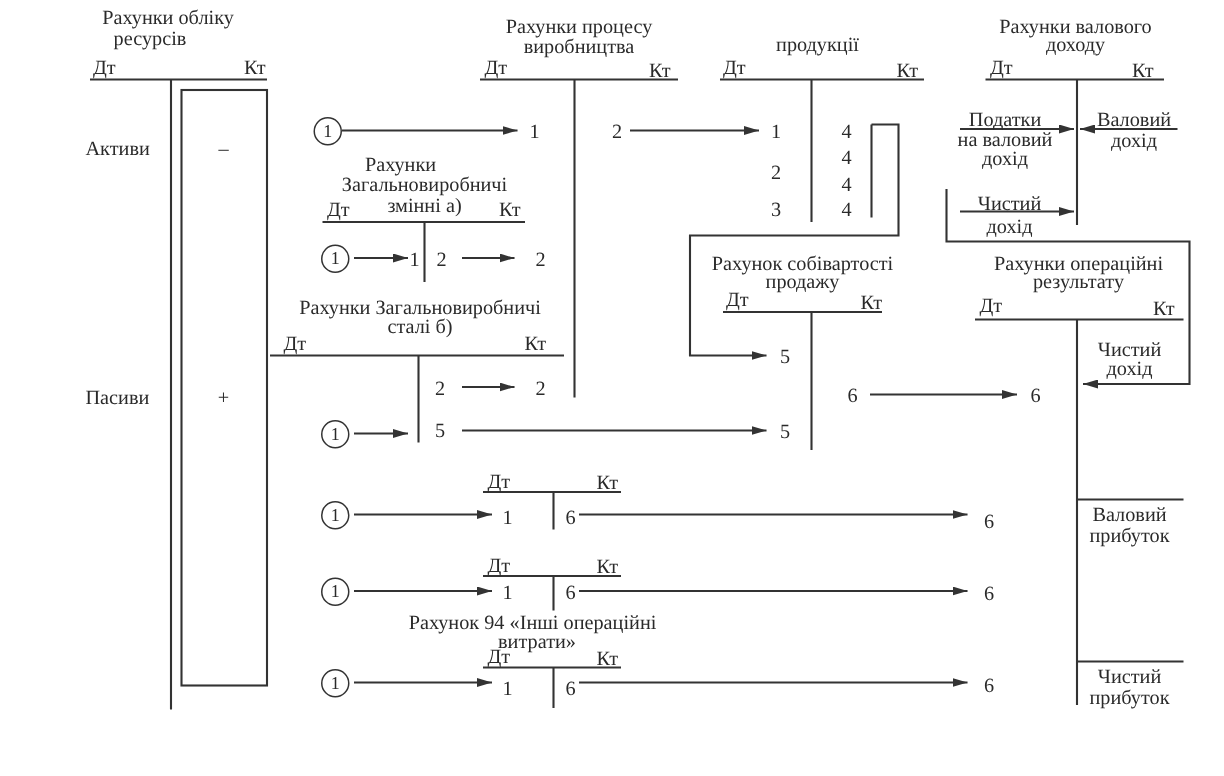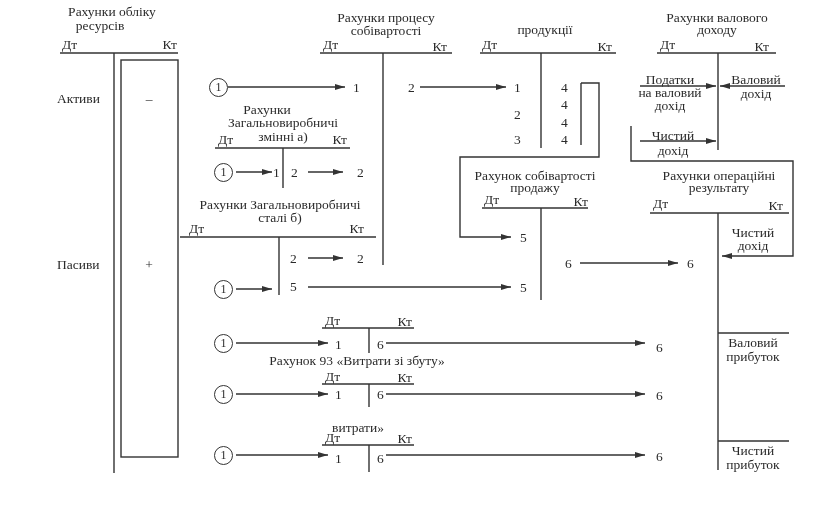--- a/index.html
+++ b/index.html
@@ -85,21 +85,21 @@
   <div class="t c" style="left:112px;top:5px">Рахунки обліку</div>
   <div class="t c" style="left:100px;top:19px">ресурсів</div>
   <div class="t" style="left:62px;top:38px">Дт</div>
   <div class="t r" style="left:177px;top:38px">Кт</div>
   <div class="t" style="left:57px;top:92px">Активи</div>
   <div class="t c" style="left:149px;top:92px">–</div>
   <div class="t" style="left:57px;top:258px">Пасиви</div>
   <div class="t c" style="left:149px;top:258px">+</div>
 
   <div class="t c" style="left:386px;top:11px">Рахунки процесу</div>
-  <div class="t c" style="left:386px;top:24px">собівартості</div>
+  <div class="t c" style="left:386px;top:24px">виробництва</div>
   <div class="t" style="left:323px;top:38px">Дт</div>
   <div class="t r" style="left:447px;top:40px">Кт</div>
   <div class="circ" style="left:209px;top:78px">1</div>
   <div class="t" style="left:353px;top:81px">1</div>
   <div class="t" style="left:408px;top:81px">2</div>
 
   <div class="t c" style="left:267px;top:103px">Рахунки</div>
   <div class="t c" style="left:283px;top:116px">Загальновиробничі</div>
   <div class="t c" style="left:283px;top:130px">змінні а)</div>
   <div class="t" style="left:218px;top:133px">Дт</div>
@@ -161,28 +161,28 @@
   <div class="t c" style="left:753px;top:444px">Чистий</div>
   <div class="t c" style="left:753px;top:458px">прибуток</div>
 
   <div class="t" style="left:325px;top:314px">Дт</div>
   <div class="t r" style="left:412px;top:315px">Кт</div>
   <div class="circ" style="left:214px;top:334px">1</div>
   <div class="t" style="left:335px;top:338px">1</div>
   <div class="t" style="left:377px;top:338px">6</div>
   <div class="t" style="left:656px;top:341px">6</div>
 
-  <div class="t c" style="left:357px;top:354px">Рахунок 93 «Витрати зі збуту»</div>
   <div class="t" style="left:325px;top:370px">Дт</div>
   <div class="t r" style="left:412px;top:371px">Кт</div>
   <div class="circ" style="left:214px;top:385px">1</div>
   <div class="t" style="left:335px;top:388px">1</div>
   <div class="t" style="left:377px;top:388px">6</div>
   <div class="t" style="left:656px;top:389px">6</div>
 
+  <div class="t c" style="left:355px;top:408px">Рахунок 94 «Інші операційні</div>
   <div class="t c" style="left:358px;top:421px">витрати»</div>
   <div class="t" style="left:325px;top:431px">Дт</div>
   <div class="t r" style="left:412px;top:432px">Кт</div>
   <div class="circ" style="left:214px;top:446px">1</div>
   <div class="t" style="left:335px;top:452px">1</div>
   <div class="t" style="left:377px;top:452px">6</div>
   <div class="t" style="left:656px;top:450px">6</div>
 </div>
 
 </body></html>

